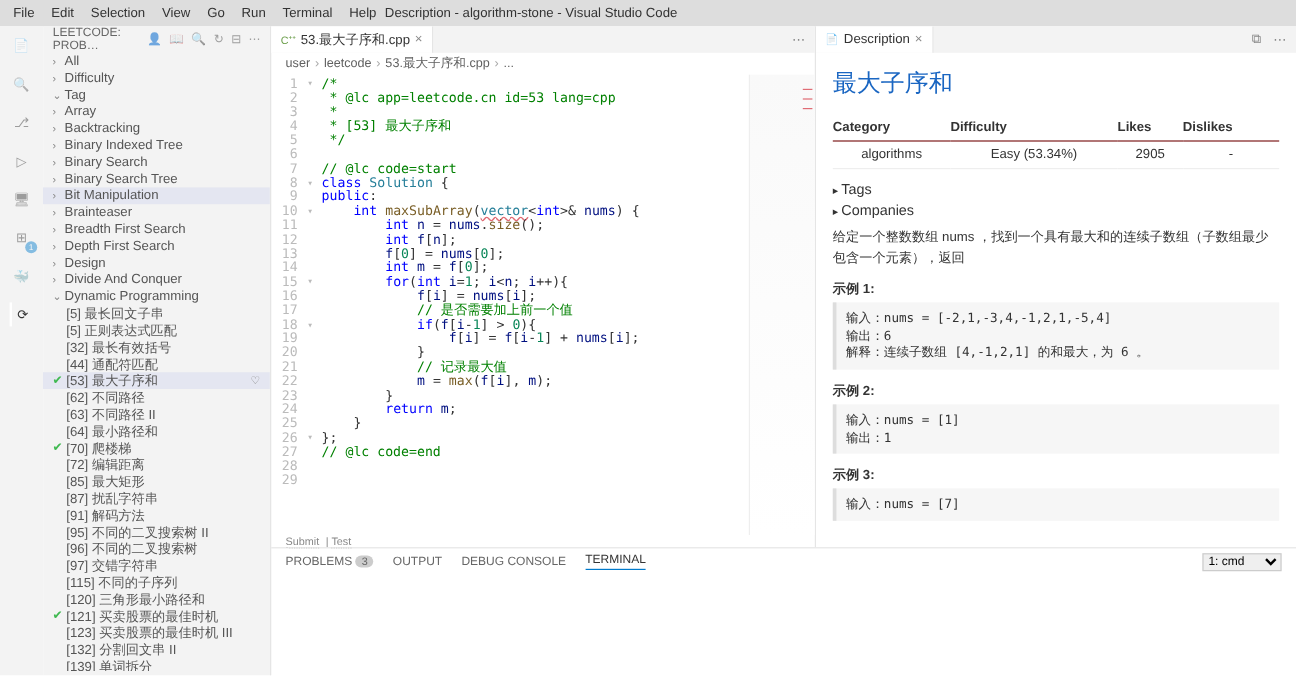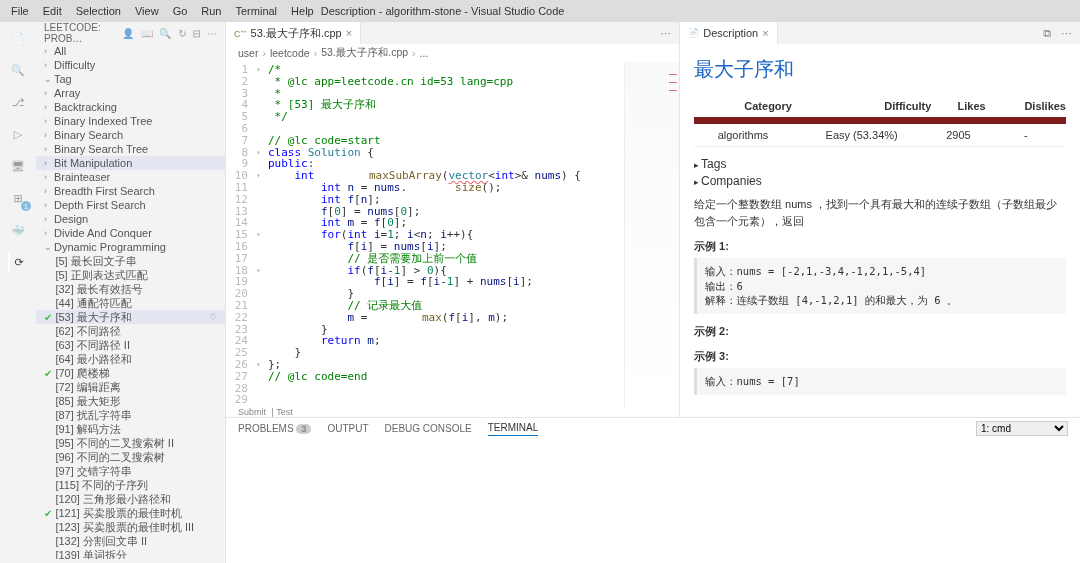--- a/index.html
+++ b/index.html
@@ -36,32 +36,32 @@
 .tab .close { color: #888; font-size: 11px; }
 .tab-actions { margin-left:auto; padding:0 8px; display:flex; gap:10px; color:#888; }
 .breadcrumb { height: 18px; display: flex; align-items: center; padding: 0 12px; font-size: 10.5px; color: #616161; gap: 4px; }
 .breadcrumb .sep { color:#aaa; }
 .code-wrap { flex: 1; display: flex; font-family: Consolas, monospace; font-size: 11px; position: relative; overflow:hidden; }
 .gutter { width: 30px; text-align: right; color: #bbb; padding-right: 8px; line-height: 11.8px; padding-top:2px; }
 .fold-gutter { width: 12px; color:#bbb; font-size:8px; line-height:11.8px; padding-top:2px; }
 .code { flex: 1; line-height: 11.8px; white-space: pre; padding-top:2px; }
 .minimap { position:absolute; right:0; top:0; width:55px; height:100%; background: linear-gradient(#f9f9f9, #fff); border-left:1px solid #eee; }
 .minimap .mark { position:absolute; right:2px; width:8px; height:1px; background:#e06c75; }
-.kw { color:#0000ff; } .type { color:#267f99; } .fn { color:#795e26;margin-left:48px; } .com { color:#008000; } .num { color:#098658; } .op { color:#333; } .pun { color:#333; } .var { color:#001080; } .und { text-decoration: underline wavy #e06c75; }
+.kw { color:#0000ff; } .type { color:#267f99; } .fn { color:#795e26; } .com { color:#008000; } .num { color:#098658; } .op { color:#333; } .pun { color:#333; } .var { color:#001080; } .und { text-decoration: underline wavy #e06c75; }
 .panel { height: 160px; border-top: 1px solid #e5e5e5; display:flex; flex-direction:column; }
 .panel-tabs { height: 22px; display:flex; align-items:center; gap: 16px; padding: 0 12px; font-size:10px; color:#666; }
 .panel-tabs .pt.active { color:#333; border-bottom:1px solid #007acc; padding-bottom:2px; }
 .panel-tabs .pbadge { background:#ccc; border-radius:8px; padding:0 5px; font-size:9px; }
 .panel-right { margin-left:auto; display:flex; gap:8px; }
-.panel-right select { font-size:10px; border:1px solid #ccc; width:92px; }
+.panel-right select { font-size:10px; border:1px solid #ccc; width:66px; }
 .terminal { flex:1; font-family: Consolas, monospace; font-size:11px; color:#333; padding: 4px 12px; line-height: 13px; white-space:pre; }
 .desc { flex:1; padding: 12px 14px; overflow-y:auto; color:#333; font-size:12px; }
 .desc h1 { color:#1a66c2; font-size:20px; font-weight:400; margin-bottom: 12px; }
 .desc table { width:100%; border-collapse:collapse; font-size:11px; margin-bottom:10px; }
-.desc th { text-align:right; font-weight:600; padding:5px 0; border-bottom:7px solid #7f1d1d; }
+.desc th { text-align:left; font-weight:600; padding:5px 0; border-bottom:1px solid #7f1d1d; }
 .desc td { text-align:center; padding:5px 0; border-bottom:1px solid #eee; }
 .desc .expander { margin: 3px 0; cursor:default; }
 .desc .expander::before { content:"▸ "; font-size:9px; }
 .desc p { margin: 8px 0; font-size:11px; line-height:1.5; }
 .desc .ex-title { font-weight:bold; font-size:11px; margin-top:10px; }
 .desc pre { background:#f6f6f6; border-left:3px solid #ddd; padding:6px 8px; font-family: Consolas, monospace; font-size:10.5px; margin:4px 0 10px 0; line-height:1.4; white-space:pre-wrap; }
 .runtest { font-size:9px; color:#888; padding:0 12px; }
 .runtest span { margin-right:3px; border-bottom: 1px dotted #aaa; }
 </style>
 </head>
@@ -304,20 +304,22 @@
               </tbody>
           </table>
           <div class="expander">Tags</div>
           <div class="expander">Companies</div>
           <p>给定一个整数数组 nums ，找到一个具有最大和的连续子数组（子数组最少包含一个元素），返回</p>
           <div class="ex-title">示例 1:</div>
           <pre>输入：nums = [-2,1,-3,4,-1,2,1,-5,4]
 输出：6
 解释：连续子数组 [4,-1,2,1] 的和最大，为 6 。</pre>
           <div class="ex-title">示例 2:</div>
+          <pre>输入：nums = [1]
+输出：1</pre>
           <div class="ex-title">示例 3:</div>
           <pre>输入：nums = [7]</pre>
         </div>
       </div>
     </div>
 
     <div class="panel">
       <div class="panel-tabs">
         <span class="pt"><span>PROBLEMS</span> <span class="pbadge">3</span></span>
         <span class="pt">OUTPUT</span>

